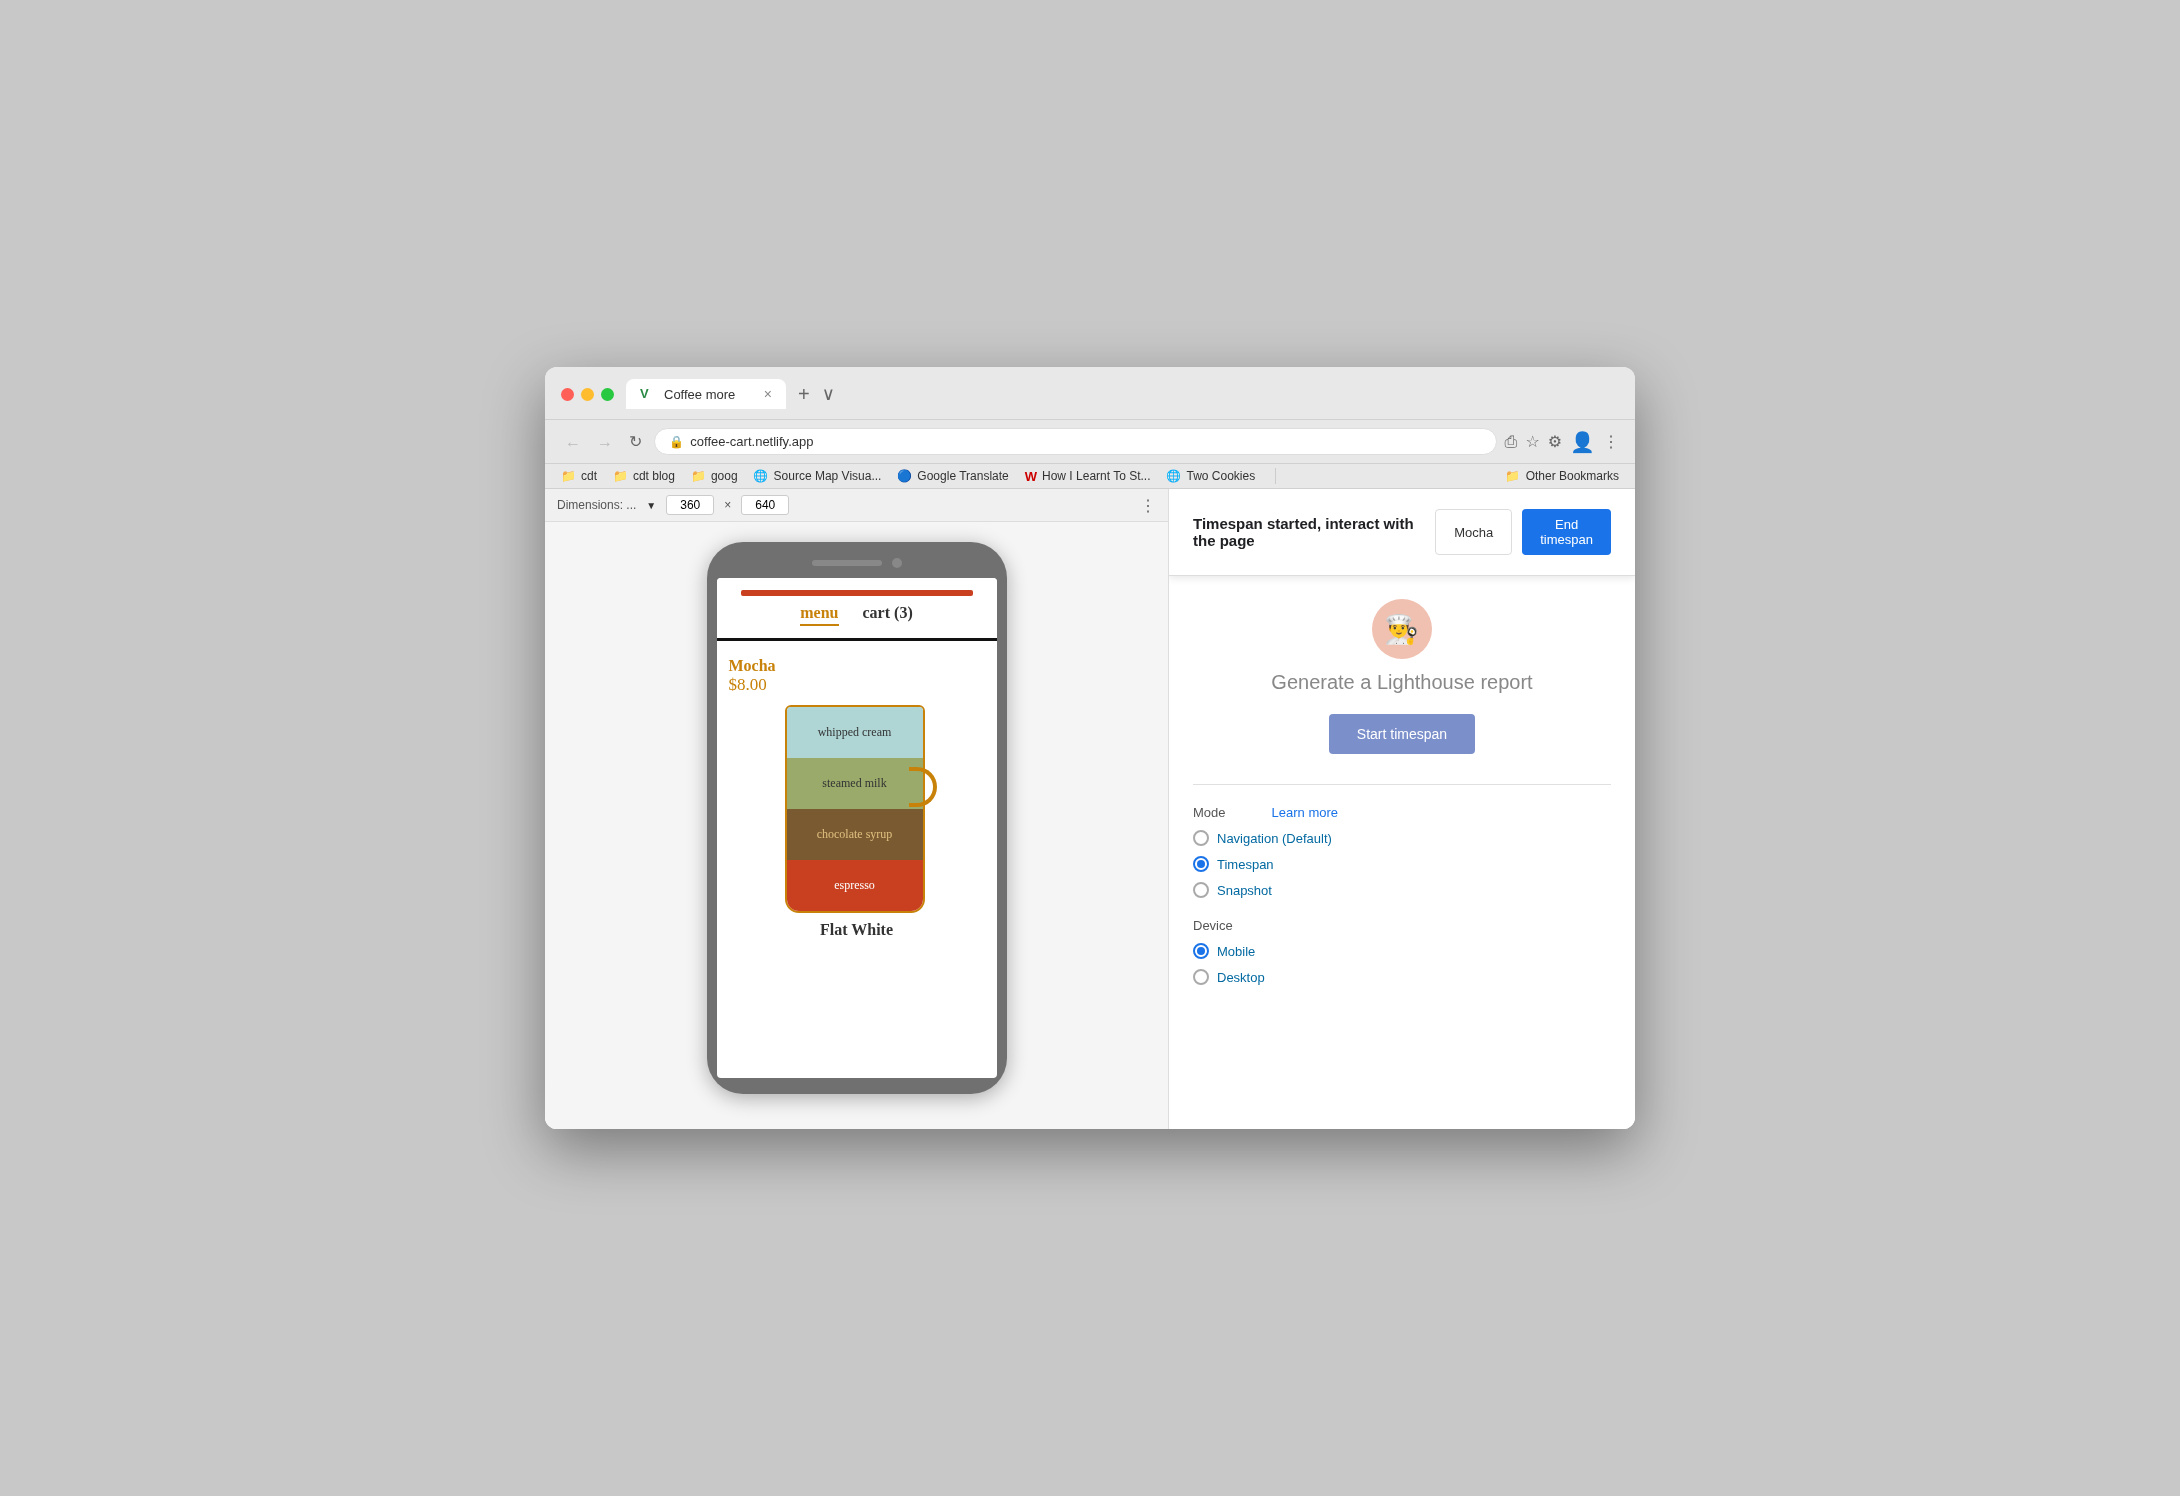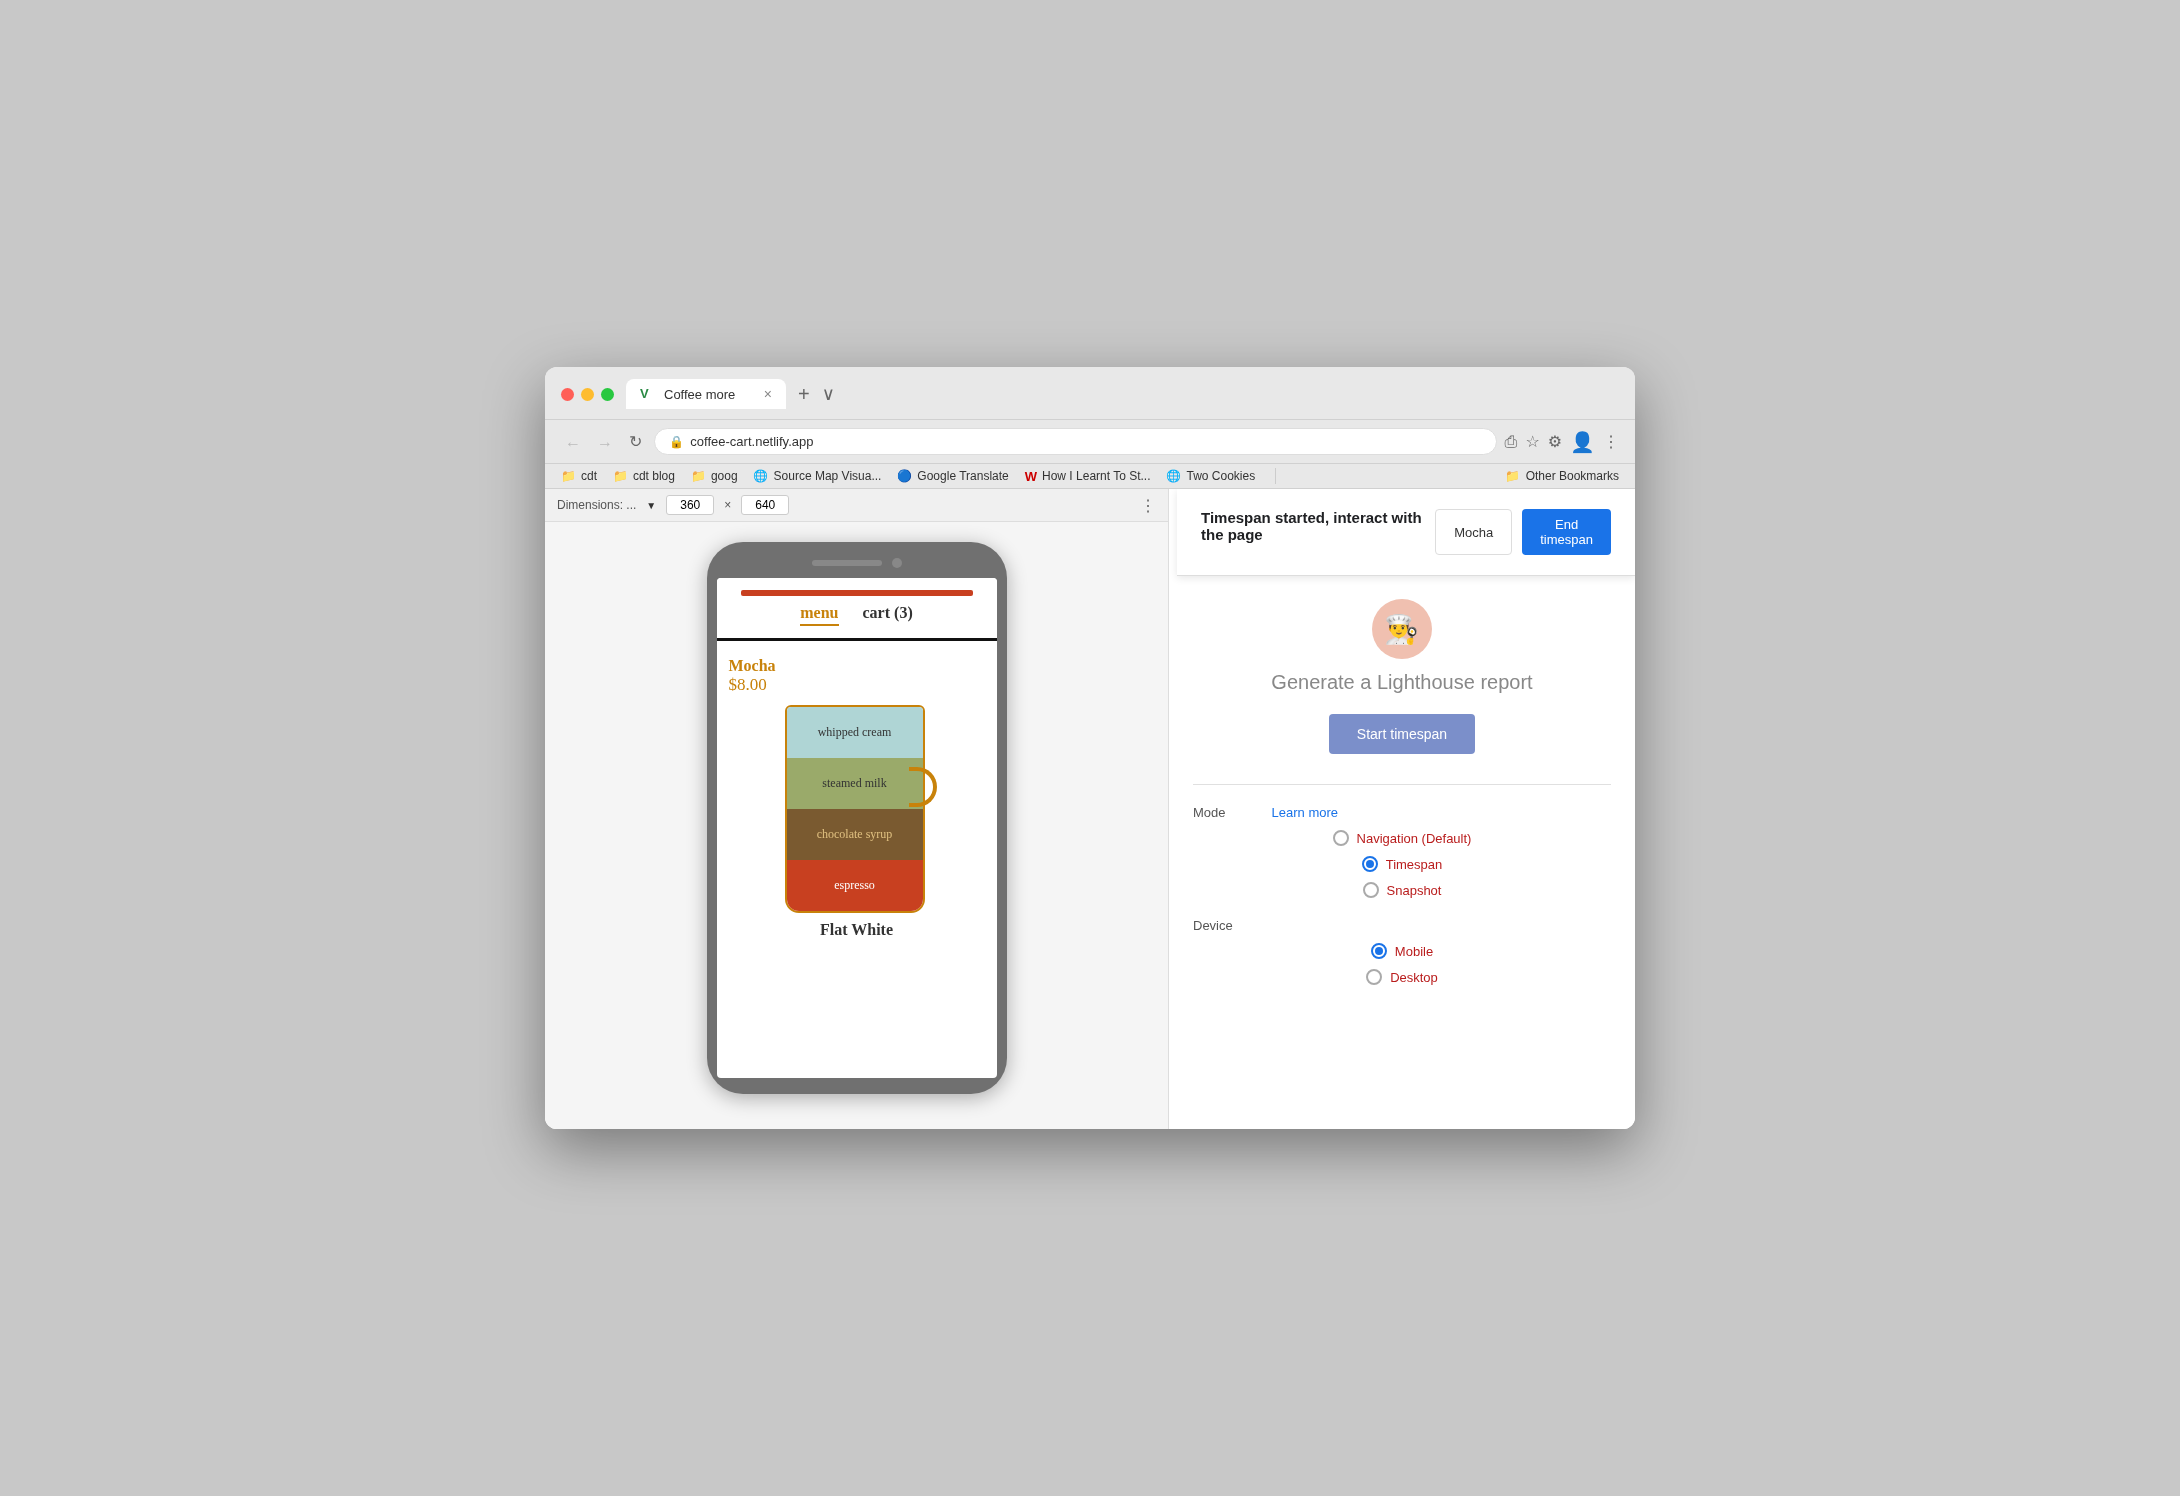--- a/index.html
+++ b/index.html
@@ -313,27 +313,27 @@
     .right-panel {
       flex: 1;
       background: #fff;
       position: relative;
       overflow: hidden;
     }
     
     .timespan-dialog {
       position: absolute;
       top: 0;
-      left: 8px;
+      left: 0;
       right: 0;
       background: #fff;
       border-bottom: 1px solid #ddd;
       padding: 20px 24px;
       display: flex;
-      align-items: flex-start;
+      align-items: center;
       justify-content: space-between;
       box-shadow: 0 2px 8px rgba(0,0,0,0.1);
       z-index: 10;
     }
     .timespan-title {
       font-size: 15px;
       font-weight: 600;
       color: #202124;
     }
     .timespan-buttons {
@@ -418,23 +418,22 @@
       text-decoration: none;
       cursor: pointer;
       padding-left: 36px;
     }
     .radio-option {
       display: flex;
       align-items: center;
       gap: 8px;
       margin-bottom: 10px;
       font-size: 13px;
-      color: #b91c1c;
-      cursor: pointer;
-      justify-content: center;
+      color: #0369a1;
+      cursor: pointer;
     }
     .radio-circle {
       width: 16px;
       height: 16px;
       border-radius: 50%;
       border: 2px solid #aaa;
       display: flex;
       align-items: center;
       justify-content: center;
     }

